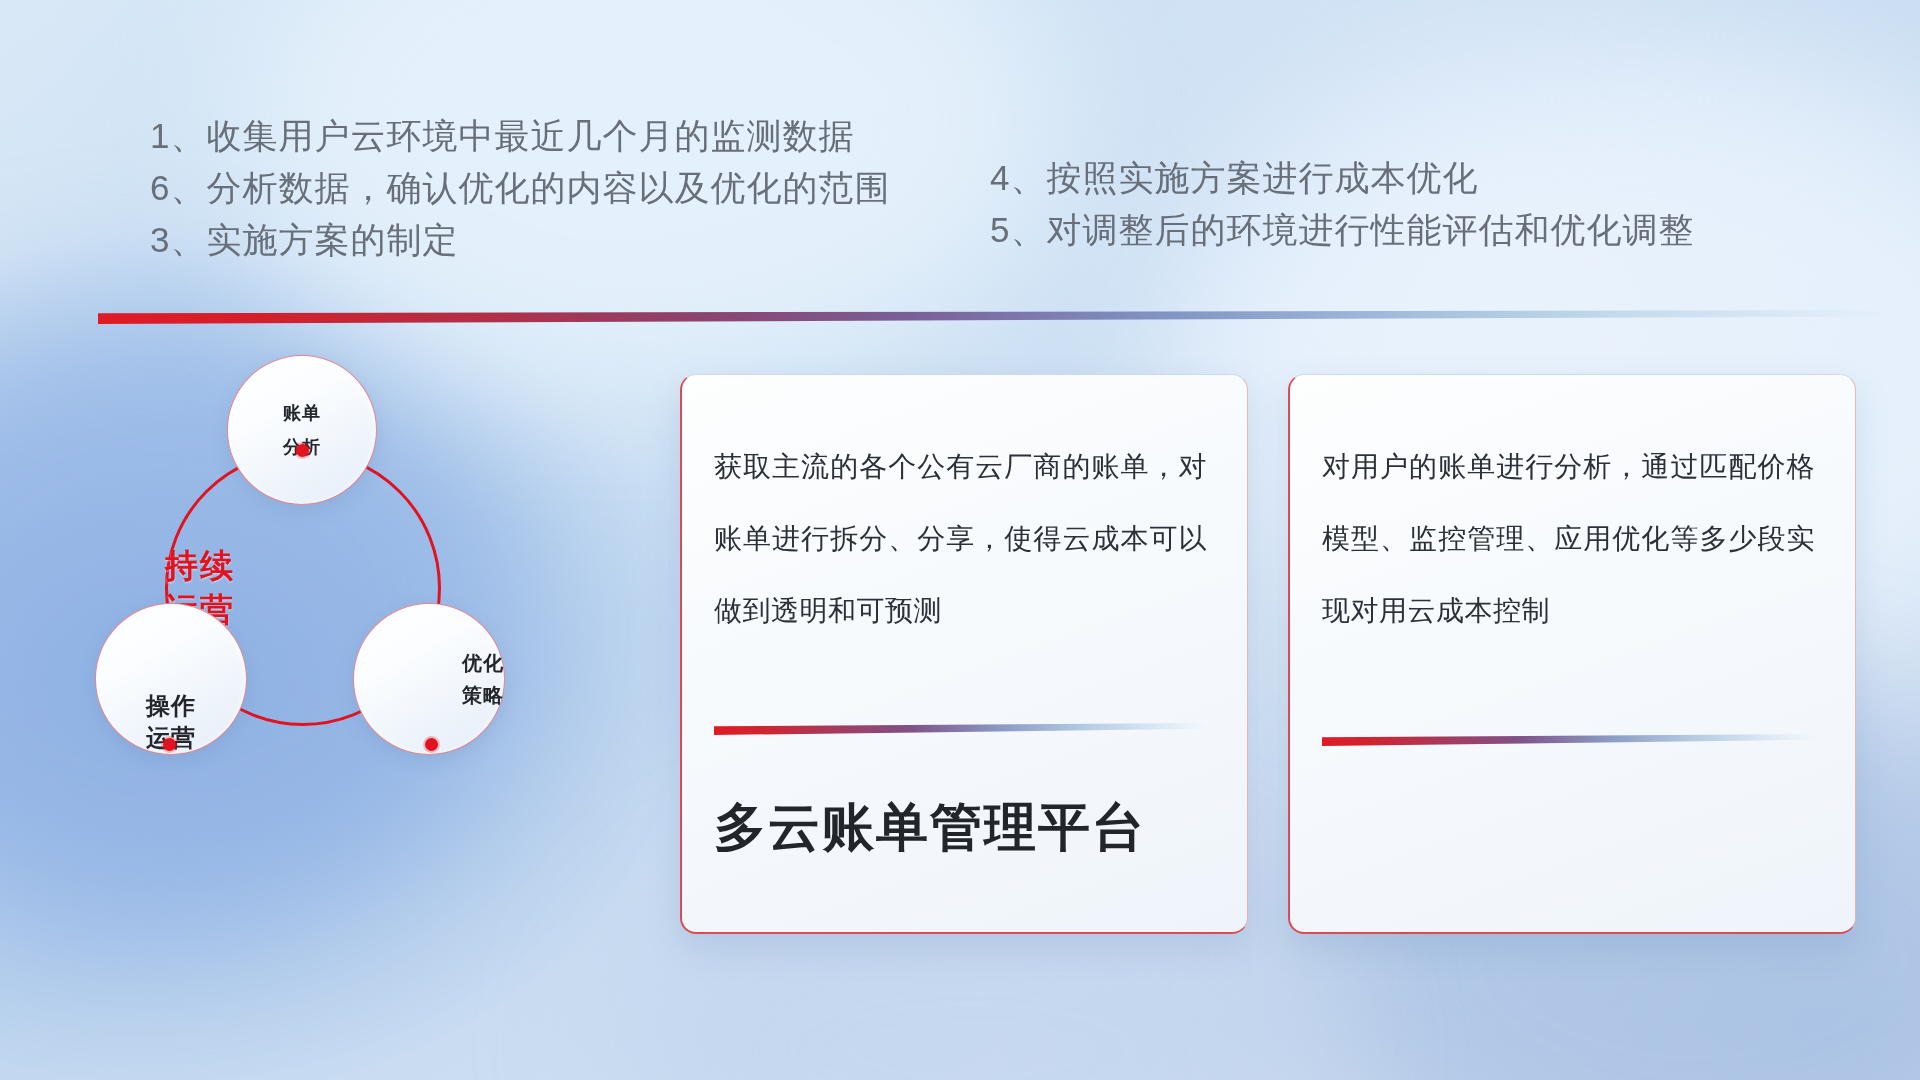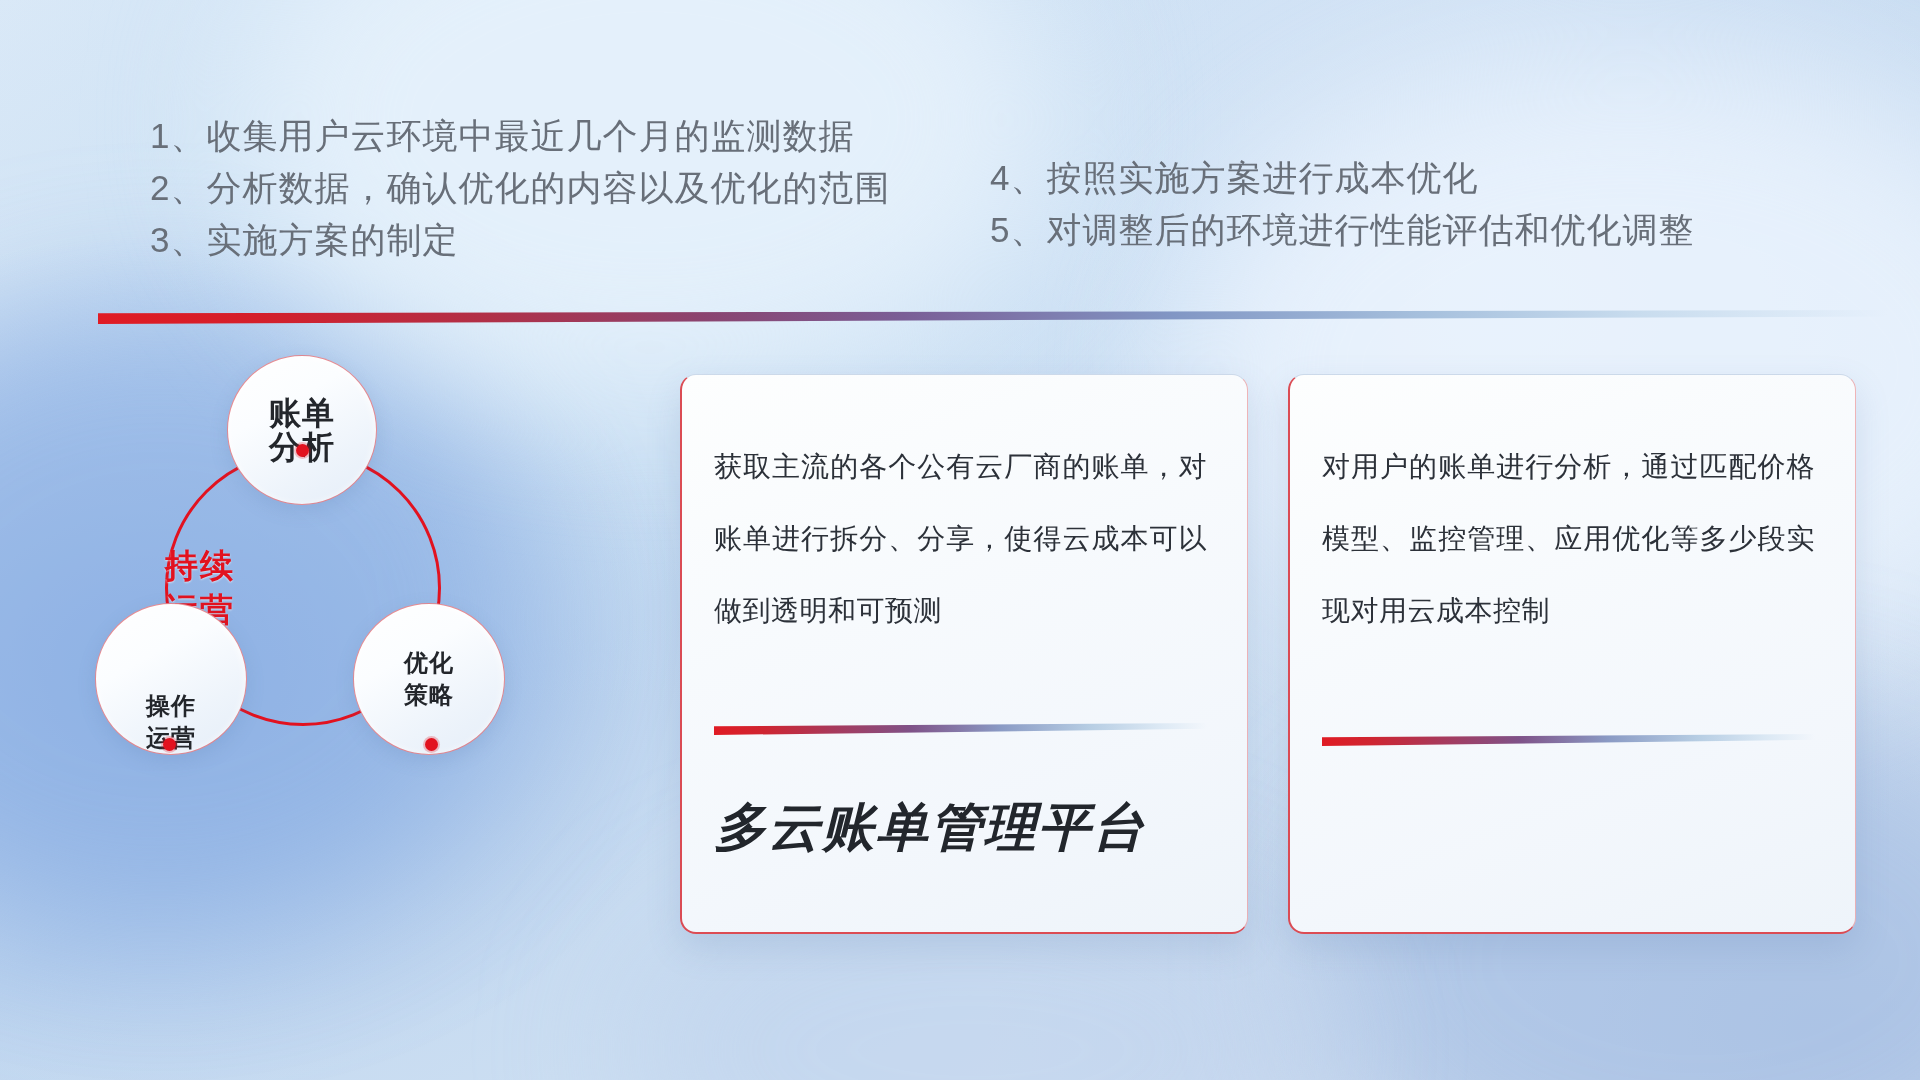--- a/index.html
+++ b/index.html
@@ -77,23 +77,23 @@
     border: 1px solid rgba(214,46,56,0.55);
     box-shadow: 0 6px 18px rgba(90,120,170,0.18), inset 0 2px 8px rgba(255,255,255,0.9);
     display: flex;
     flex-direction: column;
     align-items: center;
     justify-content: center;
     color: #23262b;
     font-weight: 700;
     letter-spacing: 1px;
   }
-  #circle-billing  { left: 132px; top: 0px;   width: 150px; height: 150px; font-size: 32px; line-height: 34px; }
+  #circle-billing  { left: 132px; top: 0px;   width: 150px; height: 150px; font-size: 18px; line-height: 34px; }
   #circle-ops      { left: 0px;   top: 248px; width: 152px; height: 152px; font-size: 24px; line-height: 32px; justify-content: flex-end; }
-  #circle-strategy { left: 258px; top: 248px; width: 152px; height: 152px; font-size: 24px; line-height: 32px; }
+  #circle-strategy { left: 258px; top: 248px; width: 152px; height: 152px; font-size: 20px; line-height: 32px; align-items: flex-end; }
 
   #ring-main {
     position: absolute;
     left: 70px; top: 95px;
     width: 276px; height: 276px;
     border-radius: 50%;
     border: 3px solid #e2121f;
   }
   #center-label {
     position: absolute;
@@ -169,38 +169,37 @@
     clip-path: polygon(0 28%, 100% 0, 100% 48%, 0 100%);
   }
 
   .card-title {
     margin-top: 58px;
     font-size: 52px;
     font-weight: 800;
     color: #22262c;
     letter-spacing: 2px;
     white-space: nowrap;
-    font-style: italic;
   }
   #card-2 .card-title { margin-left: 36px; }
 </style>
 </head>
 <body>
 
 <div id="slide">
 
   <div class="bg-blob blob-a"></div>
   <div class="bg-blob blob-b"></div>
   <div class="bg-blob blob-c"></div>
   <div class="bg-blob blob-d"></div>
   <div class="bg-blob blob-e"></div>
 
   <div class="bullets" id="bullets-left">
     <div class="line">1、收集用户云环境中最近几个月的监测数据</div>
-    <div class="line">2、分析数据，确认优化的内容以及优化的范围</div>
+    <div class="line">6、分析数据，确认优化的内容以及优化的范围</div>
     <div class="line">3、实施方案的制定</div>
   </div>
 
   <div class="bullets" id="bullets-right">
     <div class="line">4、按照实施方案进行成本优化</div>
     <div class="line">5、对调整后的环境进行性能评估和优化调整</div>
   </div>
 
   <div id="divider">
     <div class="bar"></div>

